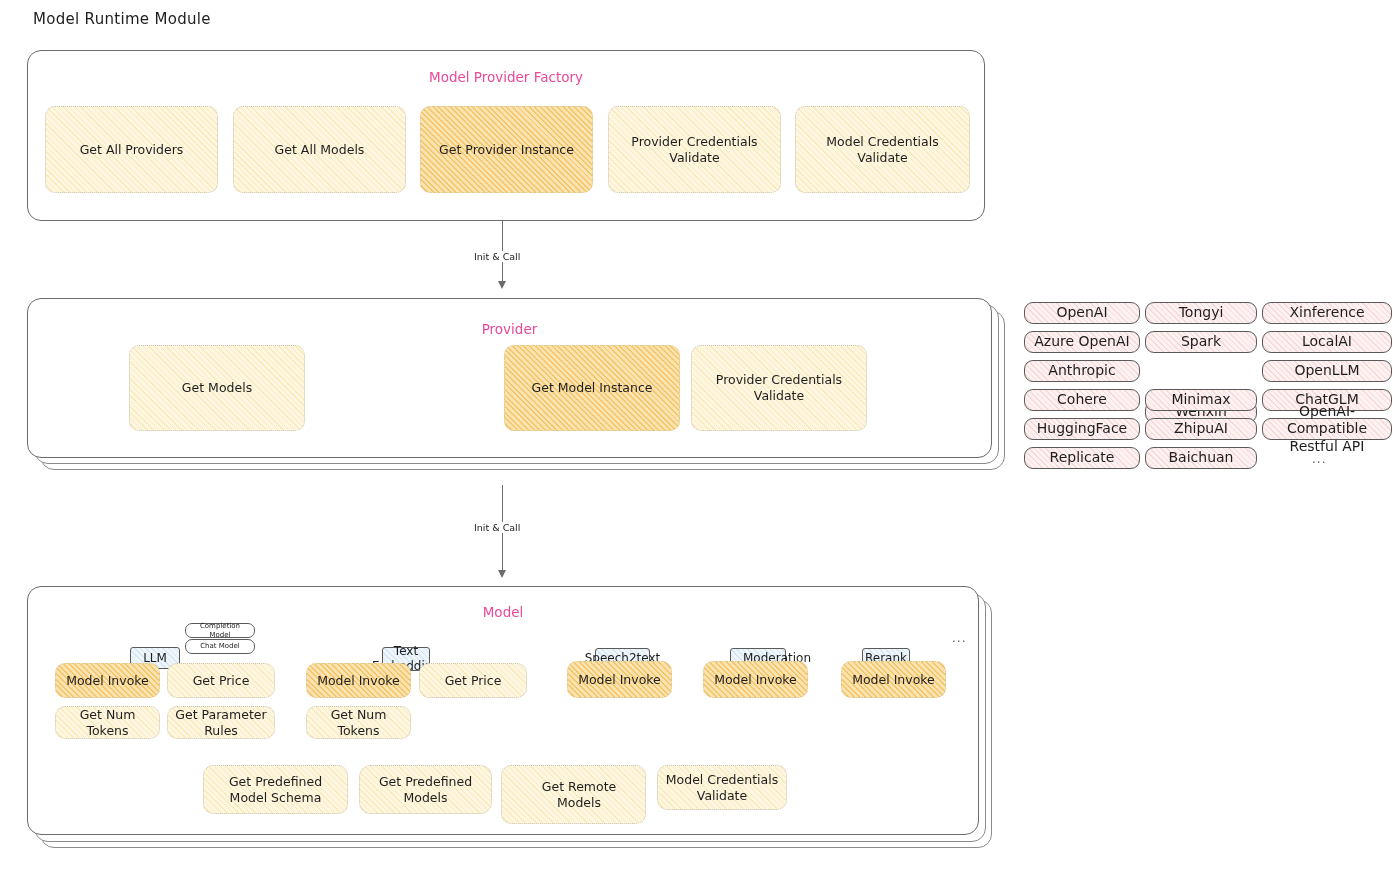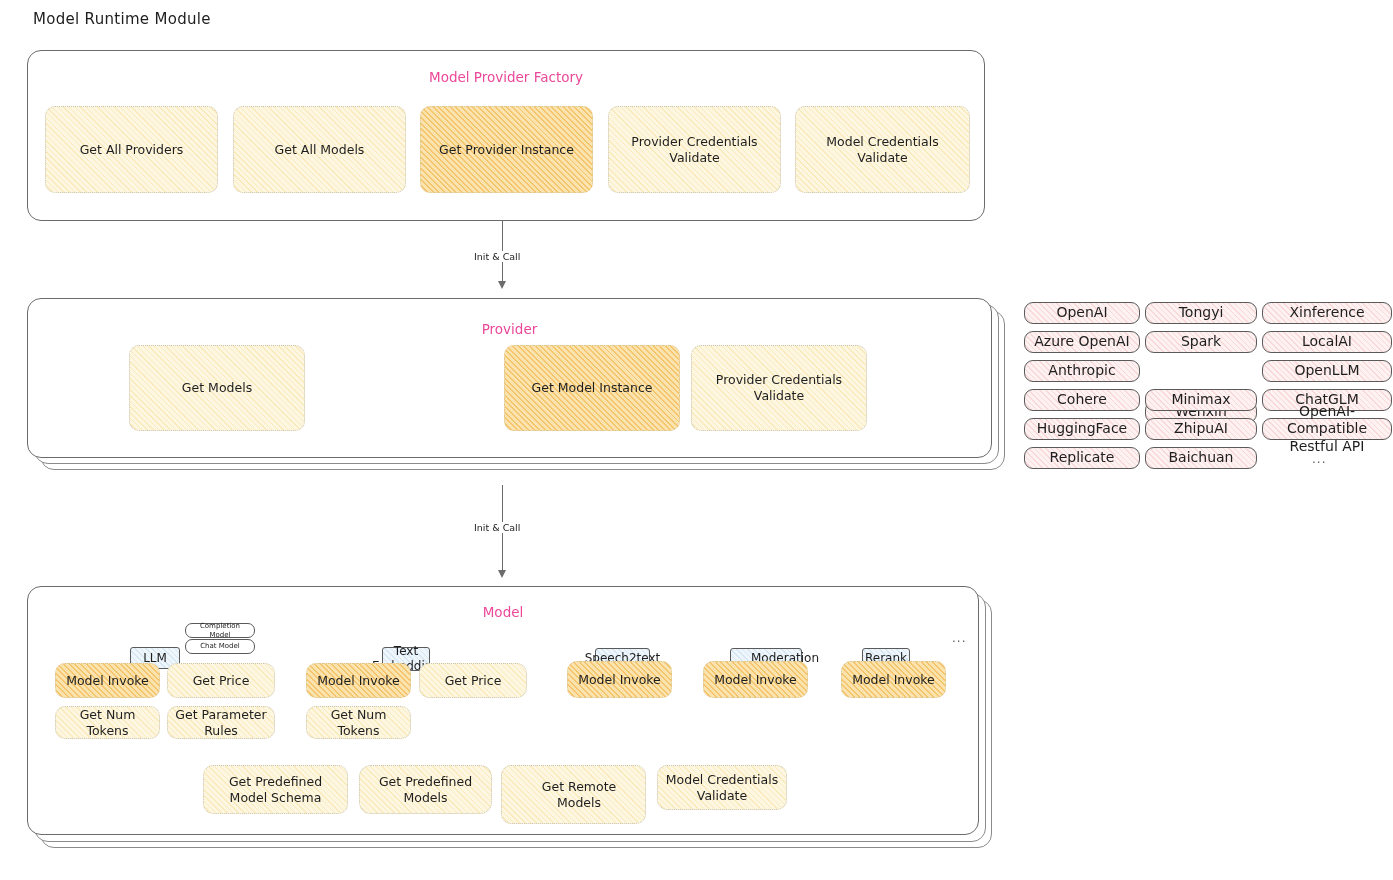--- a/index.html
+++ b/index.html
@@ -226,21 +226,21 @@
   <div class="node y" style="left:167px; top:706px; width:108px; height:33px;">Get Parameter Rules</div>
 
   <div class="node b" style="left:382px; top:627px; width:48px; height:24px;">Text Embedding</div>
   <div class="node o" style="left:306px; top:663px; width:105px; height:35px;">Model Invoke</div>
   <div class="node y" style="left:419px; top:663px; width:108px; height:35px;">Get Price</div>
   <div class="node y" style="left:306px; top:706px; width:105px; height:33px;">Get Num Tokens</div>
 
   <div class="node b" style="left:595px; top:628px; width:55px; height:20px;">Speech2text</div>
   <div class="node o" style="left:567px; top:661px; width:105px; height:37px;">Model Invoke</div>
 
-  <div class="node b" style="left:730px; top:628px; width:72px; height:20px;padding-left:43px;">Moderation</div>
+  <div class="node b" style="left:730px; top:628px; width:56px; height:20px;padding-left:43px;">Moderation</div>
   <div class="node o" style="left:703px; top:661px; width:105px; height:37px;">Model Invoke</div>
 
   <div class="node b" style="left:862px; top:628px; width:48px; height:20px;">Rerank</div>
   <div class="node o" style="left:841px; top:661px; width:105px; height:37px;">Model Invoke</div>
 
   <div class="ellipsis" style="left:952px; top:631px;">...</div>
 
   <div class="node y" style="left:203px; top:765px; width:145px; height:49px;">Get Predefined Model Schema</div>
   <div class="node y" style="left:359px; top:765px; width:133px; height:49px;border-radius:12px;">Get Predefined Models</div>
   <div class="node y" style="left:501px; top:765px; width:145px; height:59px;padding-left:16px;">Get Remote Models</div>

